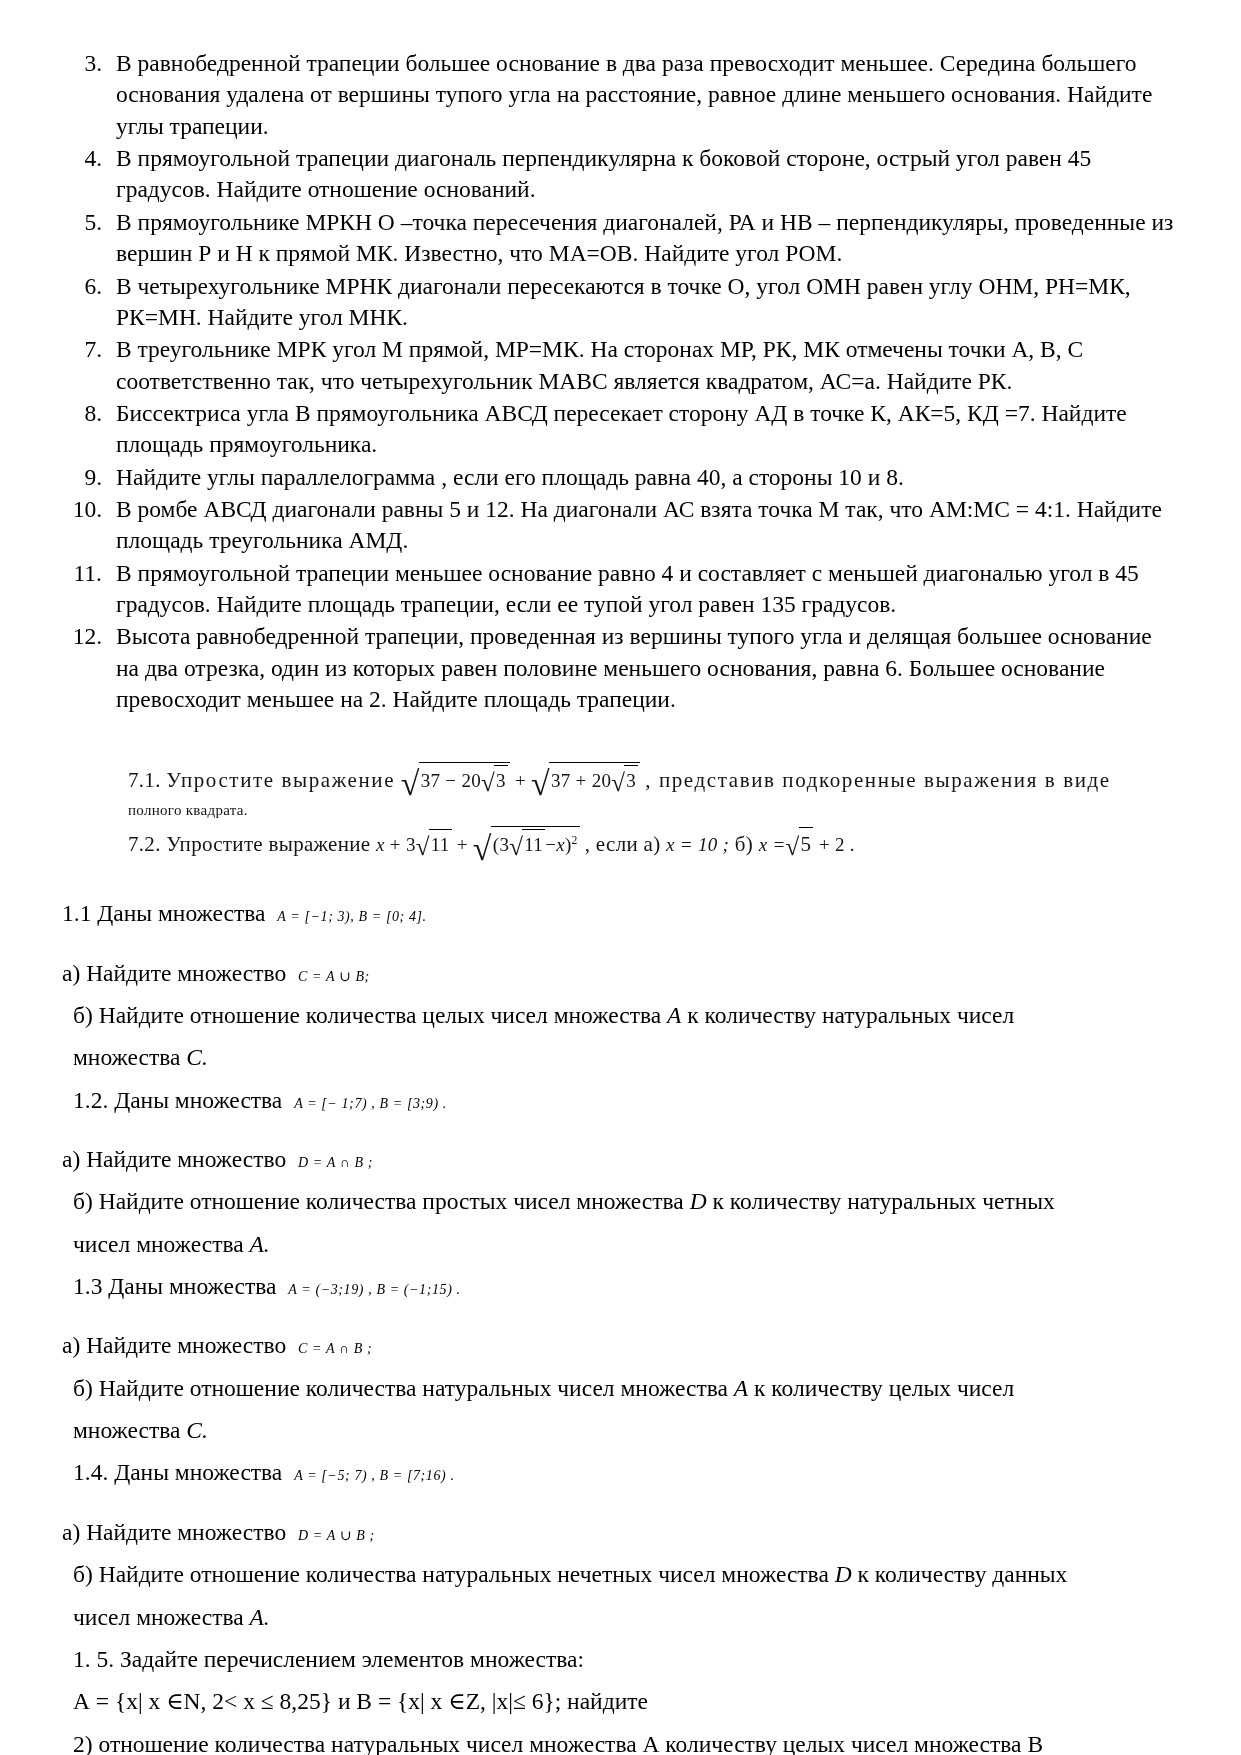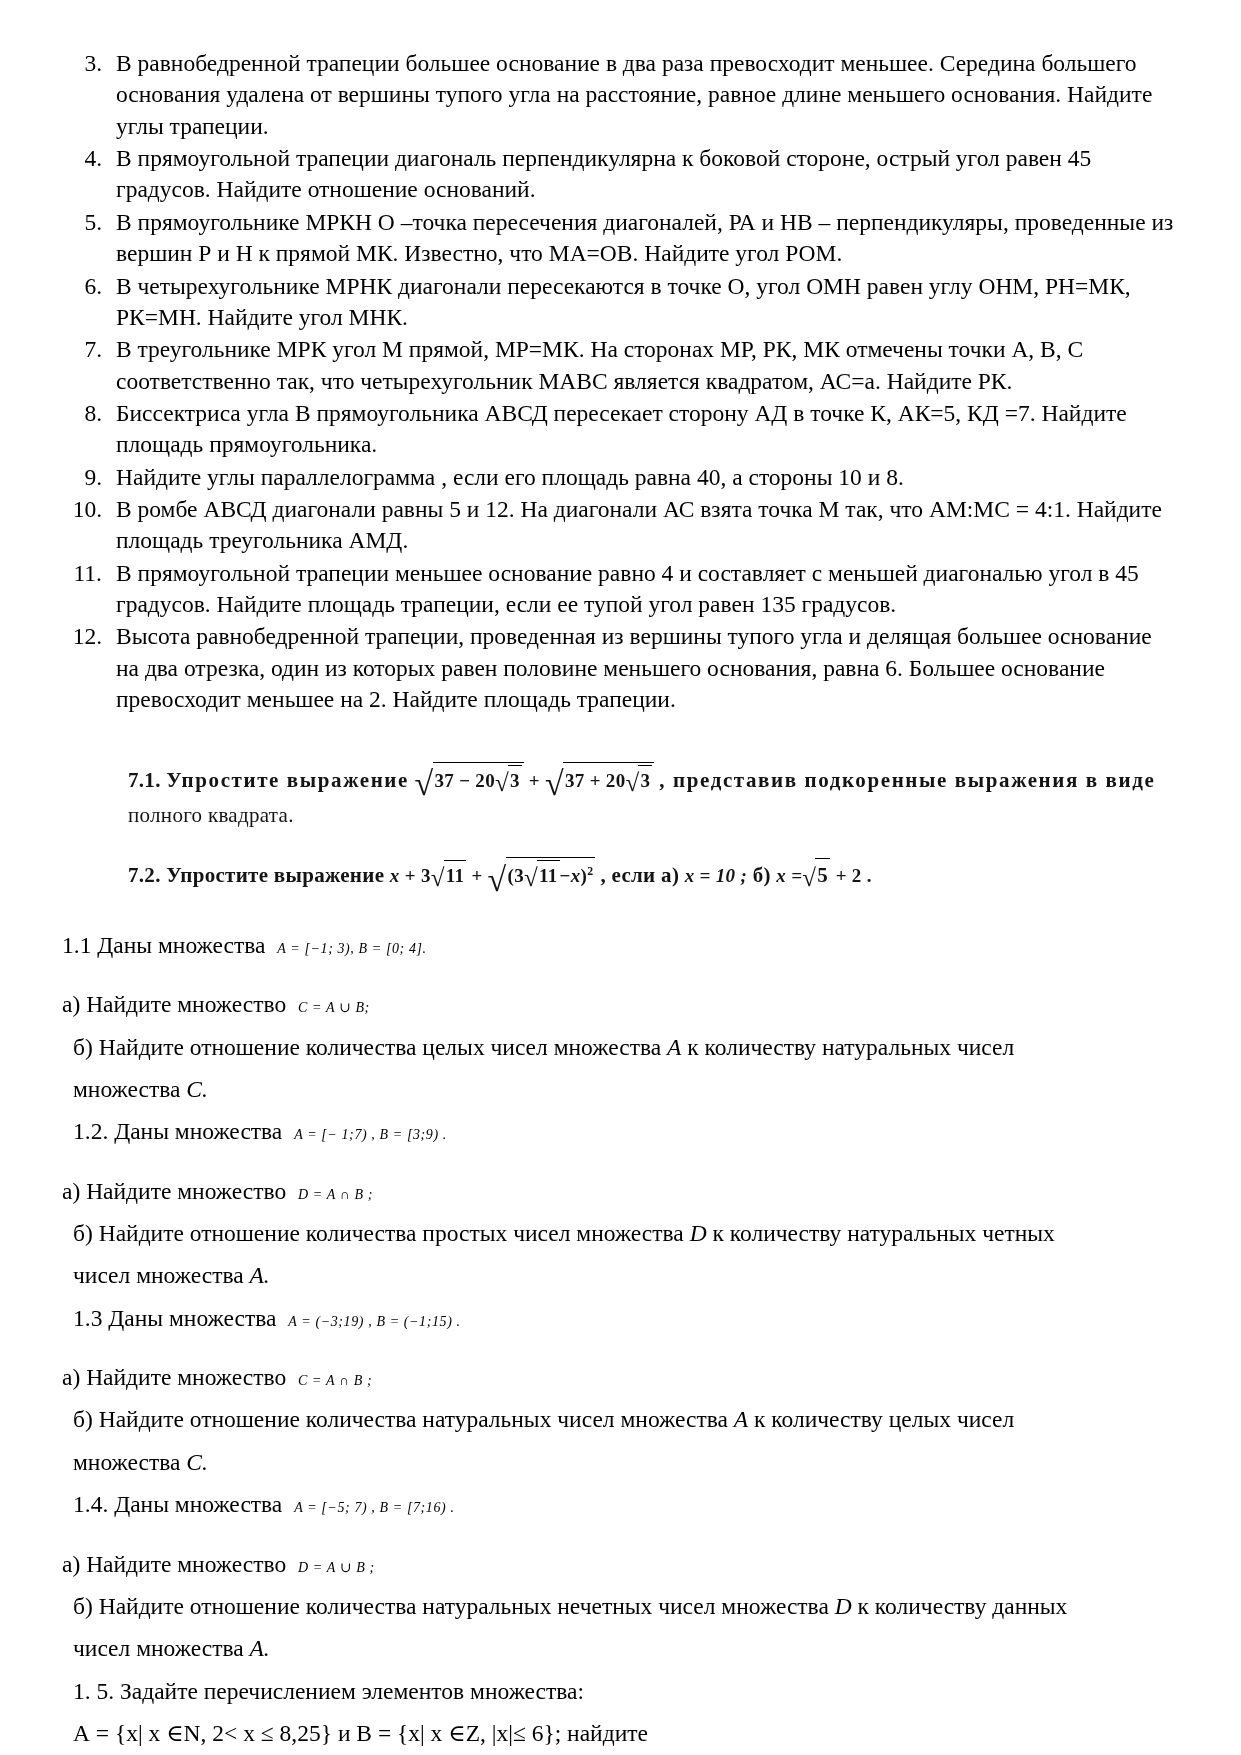--- a/index.html
+++ b/index.html
@@ -51,25 +51,24 @@
   .scan-block {
     margin: 46px 0 0 0;
     padding-left: 66px;
     color: #141414;
   }
   .scan-line {
     font-size: 21px;
     line-height: 1.45;
     letter-spacing: 0.3px;
     display: block;
-    font-weight: bold;
   }
   .scan-cont {
     display: block;
-    font-size: 21px;
+    font-size: 15px;
     line-height: 1.45;
     letter-spacing: 0.3px;
   }
   .scan-spaced {
     letter-spacing: 1.6px;
   }
   .mth {
     font-family: "Liberation Serif", "DejaVu Serif", serif;
     font-style: italic;
     font-size: 19px;
@@ -201,21 +200,21 @@
       <span class="mth mup">
         <span class="rad big"><span class="sign">√</span><span class="body"><span>37 − 20</span><span class="rad"><span class="sign">√</span><span class="body">3</span></span></span></span>
         <span>+</span>
         <span class="rad big"><span class="sign">√</span><span class="body"><span>37 + 20</span><span class="rad"><span class="sign">√</span><span class="body">3</span></span></span></span>
       </span>
       <span class="scan-spaced">, представив подкоренные выражения в виде</span>
     </div>
 
     <div class="scan-cont">полного квадрата.</div>
 
-    <div class="scan-line" style="margin-top:27px">
+    <div class="scan-line" style="margin-top:4px">
       <span>7.2.</span>
       <span>Упростите выражение</span>
       <span class="mth">
         <span>x</span>
         <span class="mup">+</span>
         <span class="mup">3</span><span class="rad"><span class="sign">√</span><span class="body">11</span></span>
         <span class="mup">+</span>
         <span class="rad big"><span class="sign">√</span><span class="body"><span class="mup">(</span><span class="mup">3</span><span class="rad"><span class="sign">√</span><span class="body">11</span></span><span class="mup">−</span><span class="it">x</span><span class="mup">)</span><sup class="exp">2</sup></span></span>
       </span>
       <span>, если</span>

